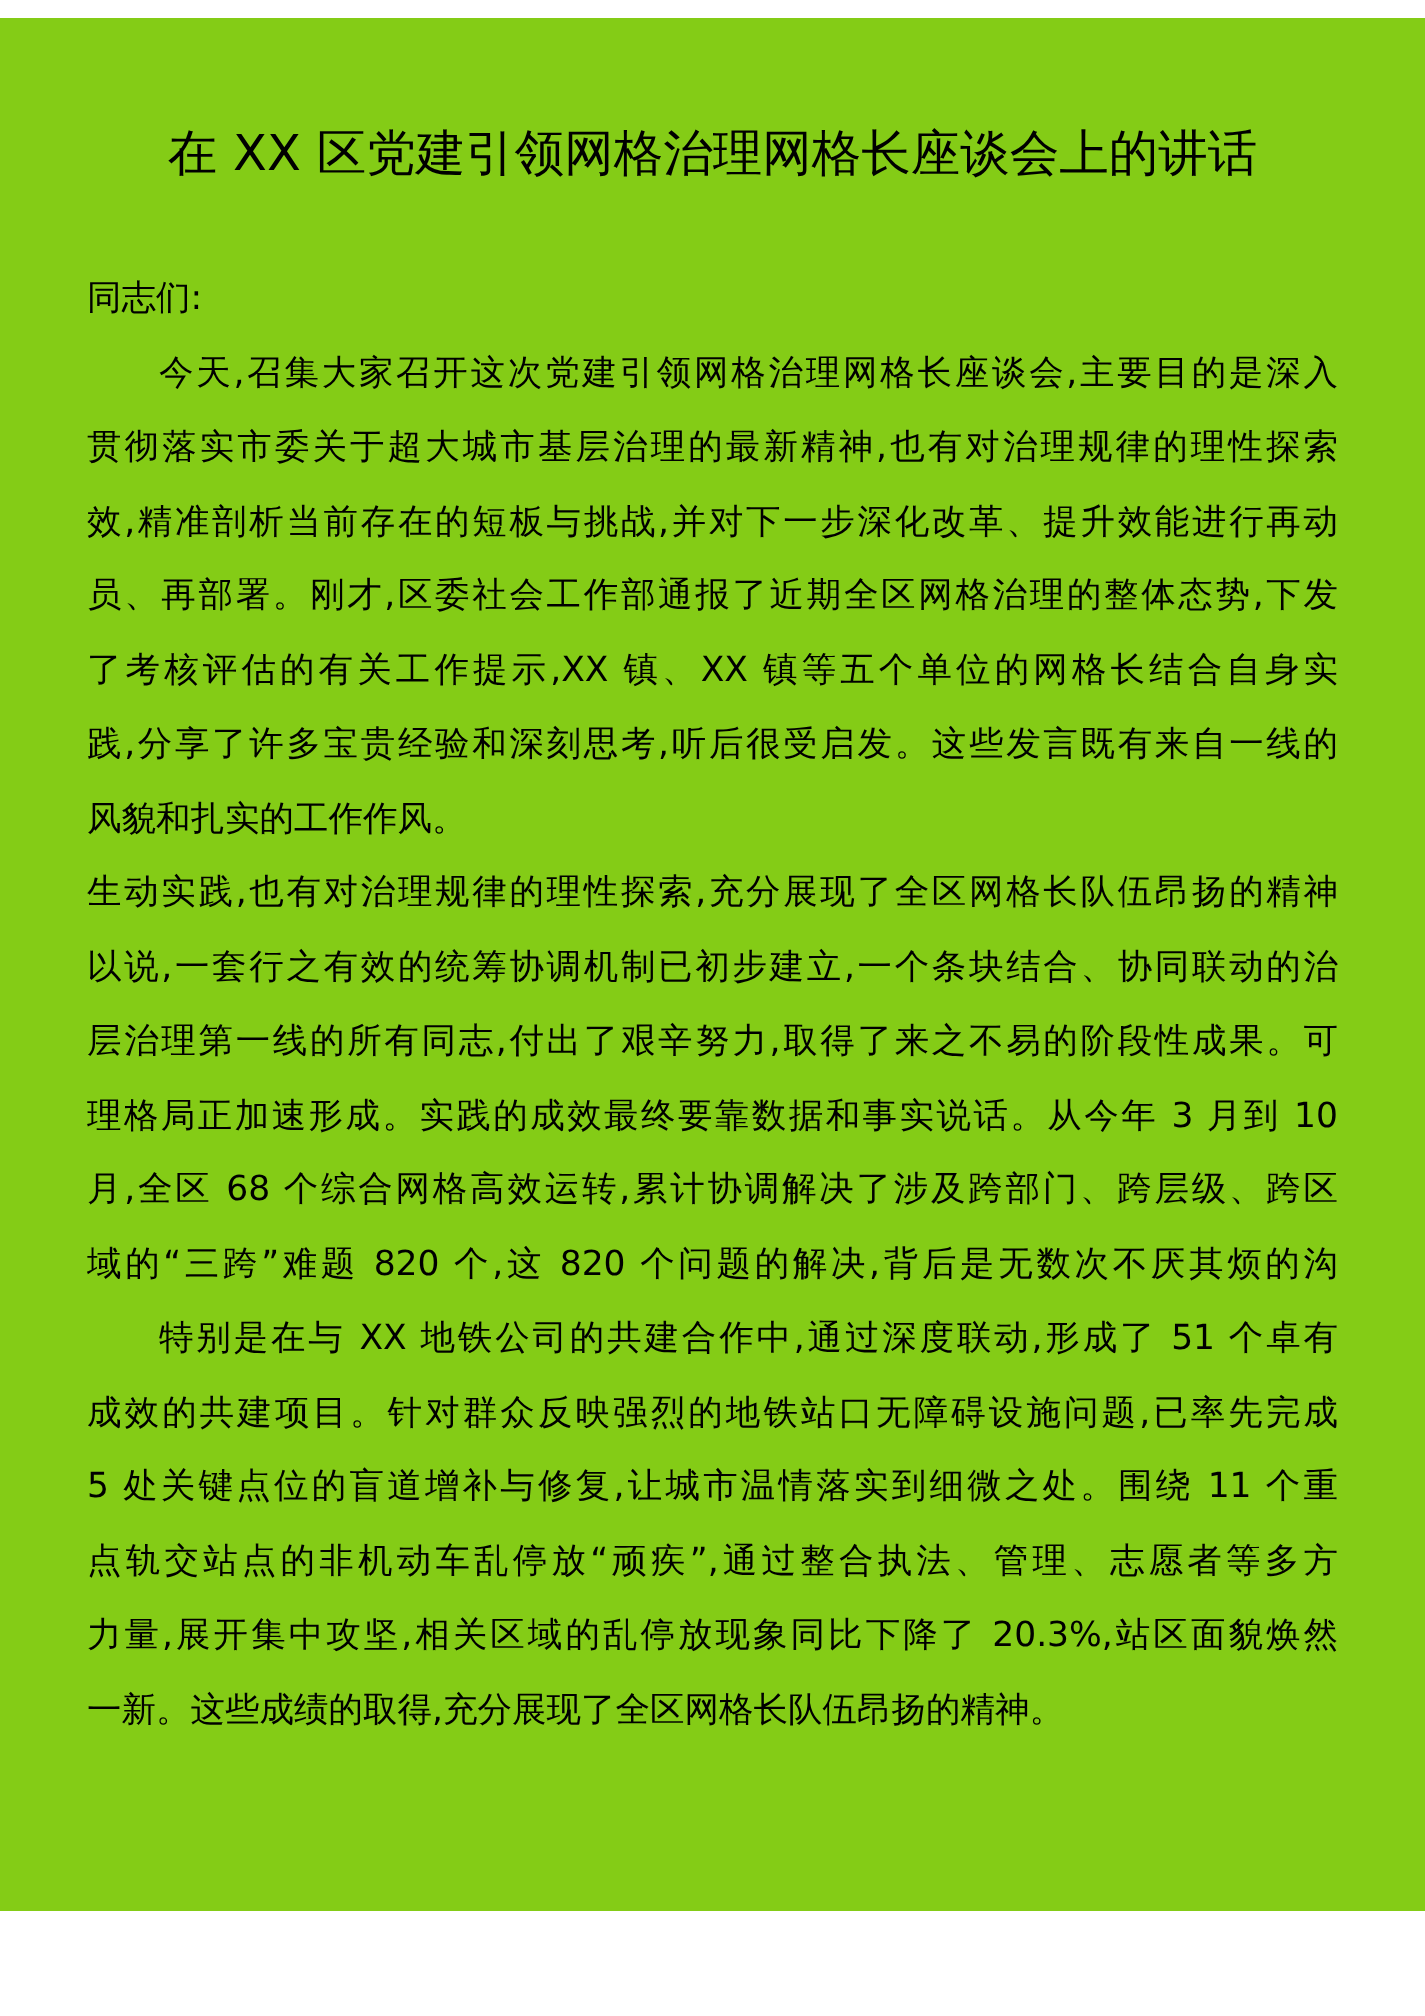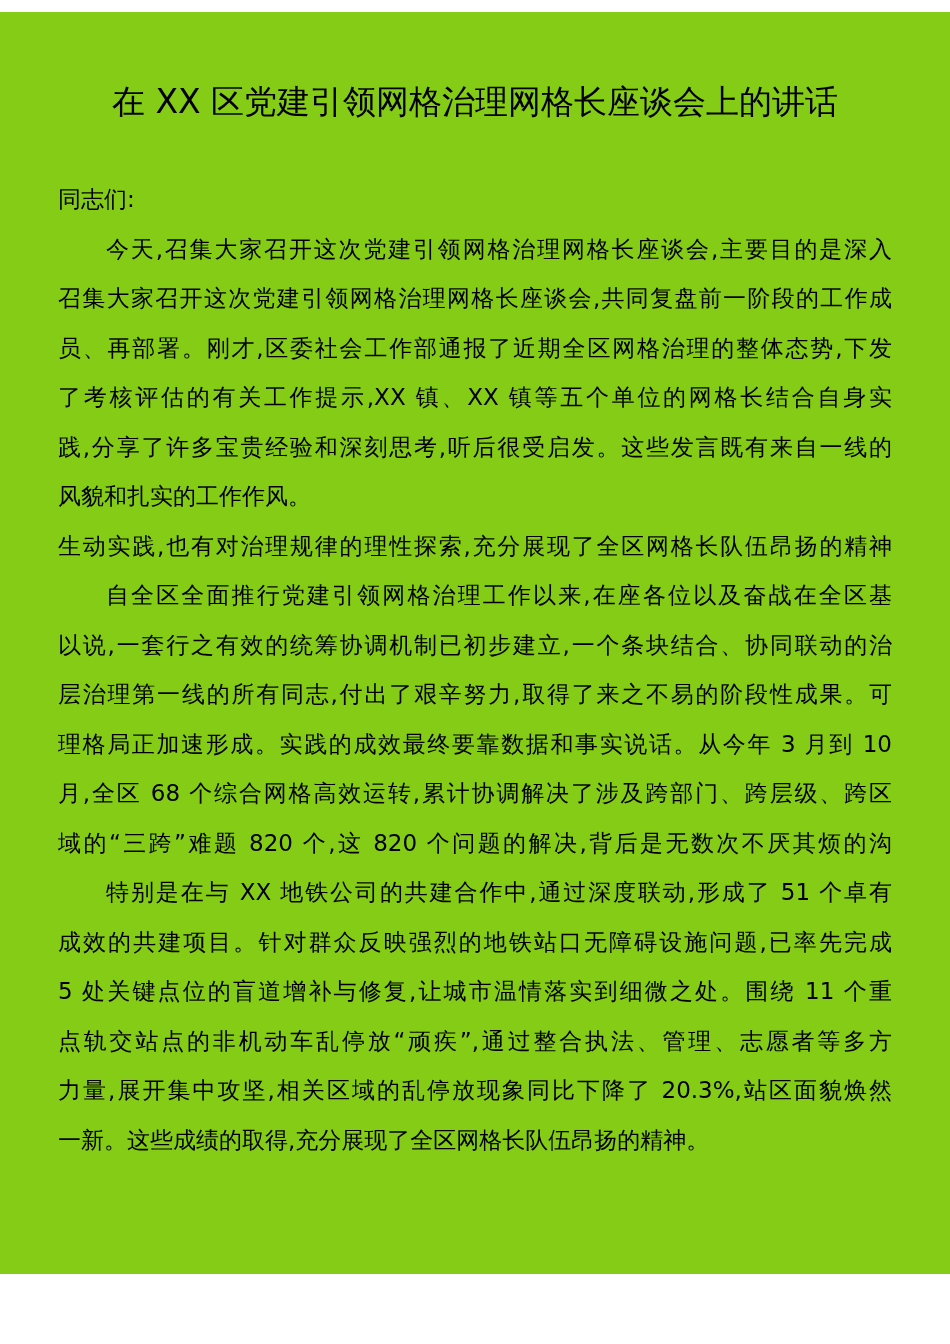--- a/index.html
+++ b/index.html
@@ -64,30 +64,30 @@
 <div class="page">
 
   <div class="title">在 XX 区党建引领网格治理网格长座谈会上的讲话</div>
 
   <div class="body">
 
     <span class="line last">同志们:</span>
 
     <div>
       <span class="line indent">今天,召集大家召开这次党建引领网格治理网格长座谈会,主要目的是深入</span>
-      <span class="line">召集大家召开这次党建引领网格治理网格长座谈会,共同复盘前一阶段的工作成</span>
+      <span class="line">贯彻落实市委关于超大城市基层治理的最新精神,也有对治理规律的理性探索</span>
+      <span class="line">效,精准剖析当前存在的短板与挑战,并对下一步深化改革、提升效能进行再动</span>
       <span class="line">员、再部署。刚才,区委社会工作部通报了近期全区网格治理的整体态势,下发</span>
       <span class="line">了考核评估的有关工作提示,XX 镇、XX 镇等五个单位的网格长结合自身实</span>
       <span class="line">践,分享了许多宝贵经验和深刻思考,听后很受启发。这些发言既有来自一线的</span>
       <span class="line last">风貌和扎实的工作作风。</span>
       <span class="line">生动实践,也有对治理规律的理性探索,充分展现了全区网格长队伍昂扬的精神</span>
     </div>
 
     <div>
-      <span class="line indent">自全区全面推行党建引领网格治理工作以来,在座各位以及奋战在全区基</span>
       <span class="line">以说,一套行之有效的统筹协调机制已初步建立,一个条块结合、协同联动的治</span>
       <span class="line">层治理第一线的所有同志,付出了艰辛努力,取得了来之不易的阶段性成果。可</span>
       <span class="line">理格局正加速形成。实践的成效最终要靠数据和事实说话。从今年 3 月到 10</span>
       <span class="line">月,全区 68 个综合网格高效运转,累计协调解决了涉及跨部门、跨层级、跨区</span>
       <span class="line">域的“三跨”难题 820 个,这 820 个问题的解决,背后是无数次不厌其烦的沟</span>
     </div>
 
     <div>
       <span class="line indent">特别是在与 XX 地铁公司的共建合作中,通过深度联动,形成了 51 个卓有</span>
       <span class="line">成效的共建项目。针对群众反映强烈的地铁站口无障碍设施问题,已率先完成</span>

